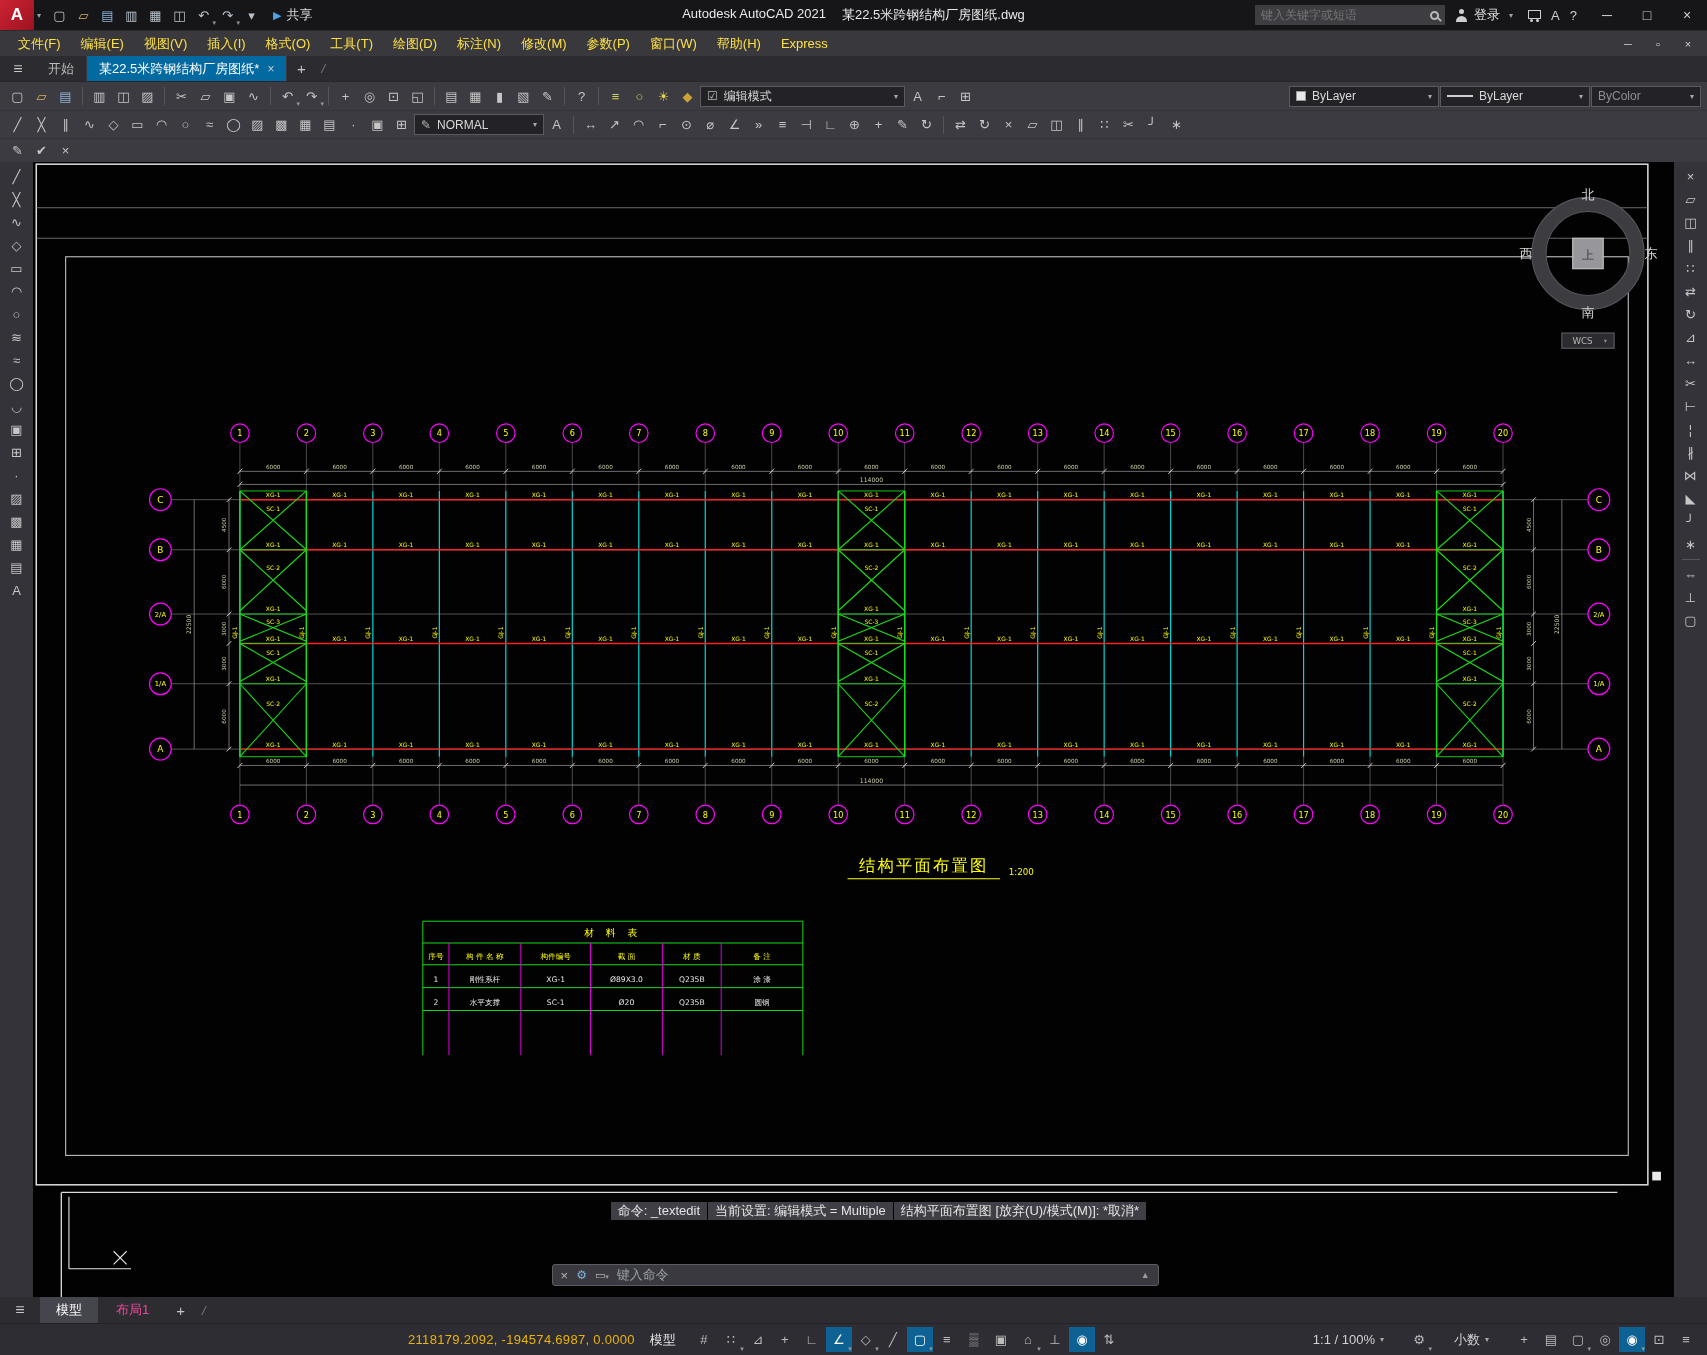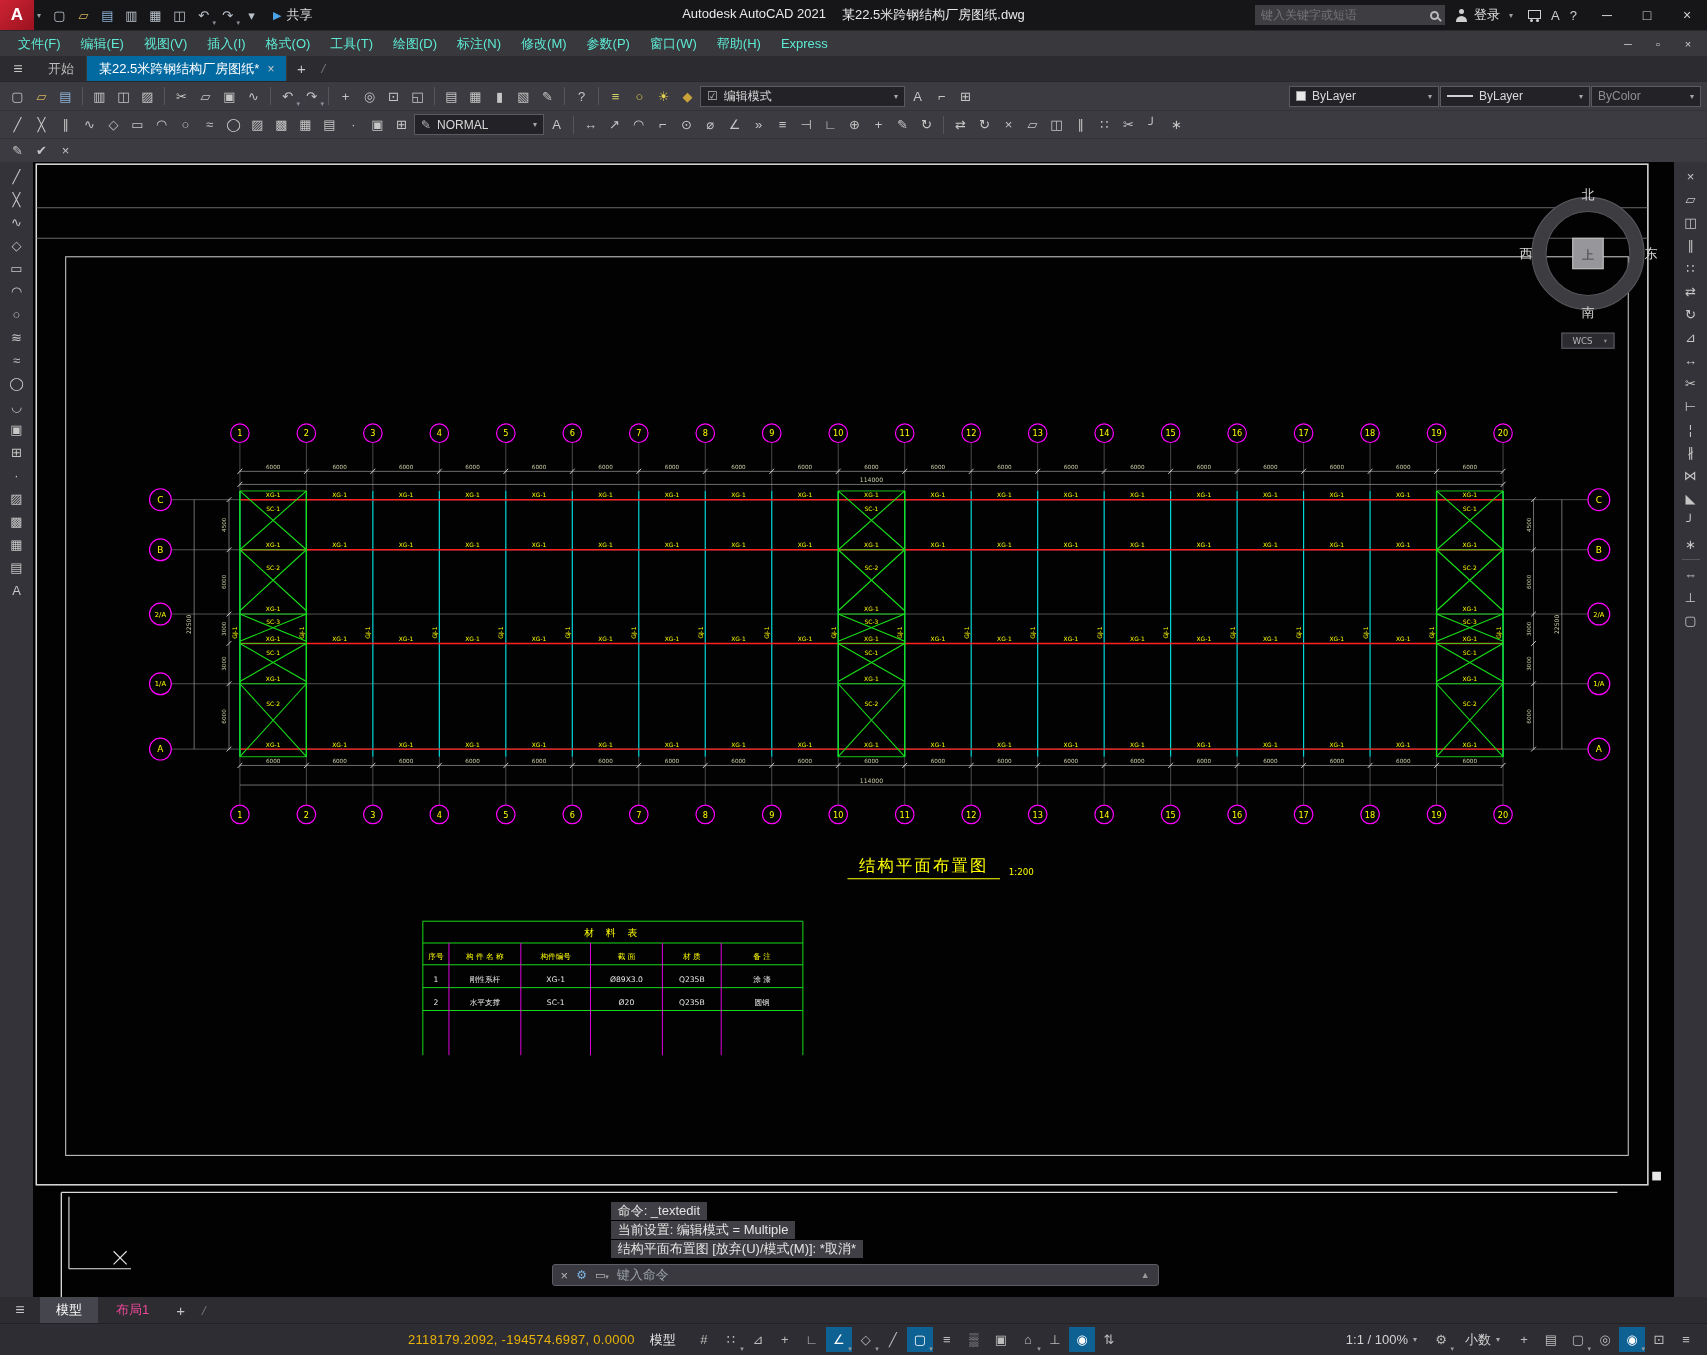--- a/index.html
+++ b/index.html
@@ -28,21 +28,21 @@
 .person::before{content:'';position:absolute;top:0;left:4px;width:5px;height:5px;border-radius:50%;background:#cfcfcf}
 .person::after{content:'';position:absolute;bottom:0;left:1px;width:11px;height:6px;border-radius:6px 6px 0 0;background:#cfcfcf}
 .cart{position:relative;width:15px;height:13px;display:inline-block}
 .cart::before{content:'';position:absolute;top:1px;left:2px;width:11px;height:7px;border:1.5px solid #cfcfcf}
 .cart::after{content:'';position:absolute;bottom:0;left:4px;width:3px;height:3px;border-radius:50%;background:#cfcfcf;box-shadow:6px 0 0 #cfcfcf}
 .tb-ic{color:#cfcfcf;font-size:13px}
 .wbtn{width:40px;height:30px;display:flex;align-items:center;justify-content:center;color:#cfcfcf;font-size:14px;flex:none}
 
 
 .menubar{height:26px;background:#38383d;display:flex;align-items:center;padding-left:8px;border-top:1px solid #2a2a2e;flex:none}
-.menu-item{padding:4px 10px;color:#5eead4;white-space:nowrap}
+.menu-item{padding:4px 10px;color:#fde047;white-space:nowrap}
 .doc-controls{margin-left:auto;display:flex;margin-right:4px}
 .doc-controls .wbtn{height:24px;width:30px;font-size:11px}
 
 
 .tabbar{height:25px;background:#2c2c30;display:flex;align-items:stretch;flex:none}
 .hamb{width:36px;display:flex;align-items:center;justify-content:center;color:#c8c8c8;font-size:16px}
 .file-tab{display:flex;align-items:center;gap:8px;padding:0 12px;color:#bdbdbd;border-right:1px solid #3a3a3e;white-space:nowrap}
 .file-tab.active{background:#0369a1;color:#fff}
 .tab-close{font-size:12px;color:#c9c9c9}
 .tab-add{width:28px;display:flex;align-items:center;justify-content:center;color:#c8c8c8;font-size:15px}
@@ -64,42 +64,42 @@
 
 
 .workspace{flex:1;display:flex;min-height:0}
 .rail{width:33px;background:#333339;display:flex;flex-direction:column;align-items:center;padding-top:3px;flex:none}
 .rail .tbtn{width:26px;height:23px}
 .rail .tsep{width:18px;height:1px;margin:3px 0}
 .canvas-wrap{flex:1;position:relative;background:#020202;overflow:hidden}
 #plan-svg{position:absolute;inset:0;width:100%;height:100%}
 #plan-svg text{font-family:"DejaVu Sans",sans-serif}
 
-.cmd-history{position:absolute;left:35.2%;top:91.6%;display:flex;flex-direction:column;gap:1px;font-size:13px}
+.cmd-history{position:absolute;left:35.2%;top:91.6%;display:flex;flex-direction:row;gap:1px;font-size:13px}
 .cmd-line{background:rgba(72,72,79,.88);color:#e4e4e4;padding:0 7px;line-height:18px;width:fit-content;white-space:nowrap}
 .cmd-bar{position:absolute;left:31.6%;top:97.1%;width:37%;height:22px;background:rgba(62,62,68,.92);border:1px solid #5c5c64;border-radius:3px;display:flex;align-items:center;gap:8px;padding:0 8px;font-size:13px}
 .cmd-x{color:#b6b6b6}
 .cmd-wrench{color:#7db4e0;font-size:12px}
 .cmd-recent{color:#b6b6b6;font-size:11px}
 .cmd-recent .mini{font-size:7px;color:#9a9a9a}
 .cmd-prompt{color:#9aa0a8;flex:1;white-space:nowrap}
 .cmd-up{color:#9a9a9a;font-size:9px}
 
 
 .layouttabs{height:26px;background:#2c2c31;display:flex;align-items:center;padding-left:2px;gap:2px;flex:none}
 .ltab{padding:4px 16px;color:#ec4899;white-space:nowrap}
 .ltab.active{background:#45454d;color:#fff}
 .ltab-add{padding:0 9px;color:#c6c6c6;font-size:15px}
 .statusbar{height:32px;background:#2d2d33;border-top:1px solid #222226;display:flex;align-items:center;gap:3px;padding:0 8px;flex:none}
 .coords{margin-left:400px;color:#eab308;letter-spacing:.3px;white-space:nowrap}
 .sb-model{margin:0 12px;color:#e6e6e6;white-space:nowrap}
 .sbtn{min-width:26px;height:25px;display:flex;align-items:center;justify-content:center;color:#bdbdbd;font-size:13px;position:relative;flex:none}
 .sbtn .ddc{position:absolute;right:0;bottom:-1px;font-size:7px;color:#9a9a9a}
 .sbtn.on{background:#0d6193;color:#fff}
-.sb-right{margin-left:auto;display:flex;align-items:center;gap:3px}
+.sb-right{margin-left:auto;display:flex;align-items:center;gap:14px}
 .sb-text{display:flex;align-items:center;gap:5px;color:#d2d2d2;padding:0 8px;white-space:nowrap}
 .sb-text .ddc2{font-size:8px;color:#a8a8a8}
 </style>
 </head>
 <body>
 
 <div class="app">
 
   <header class="titlebar">
     <div class="logo">A</div>

